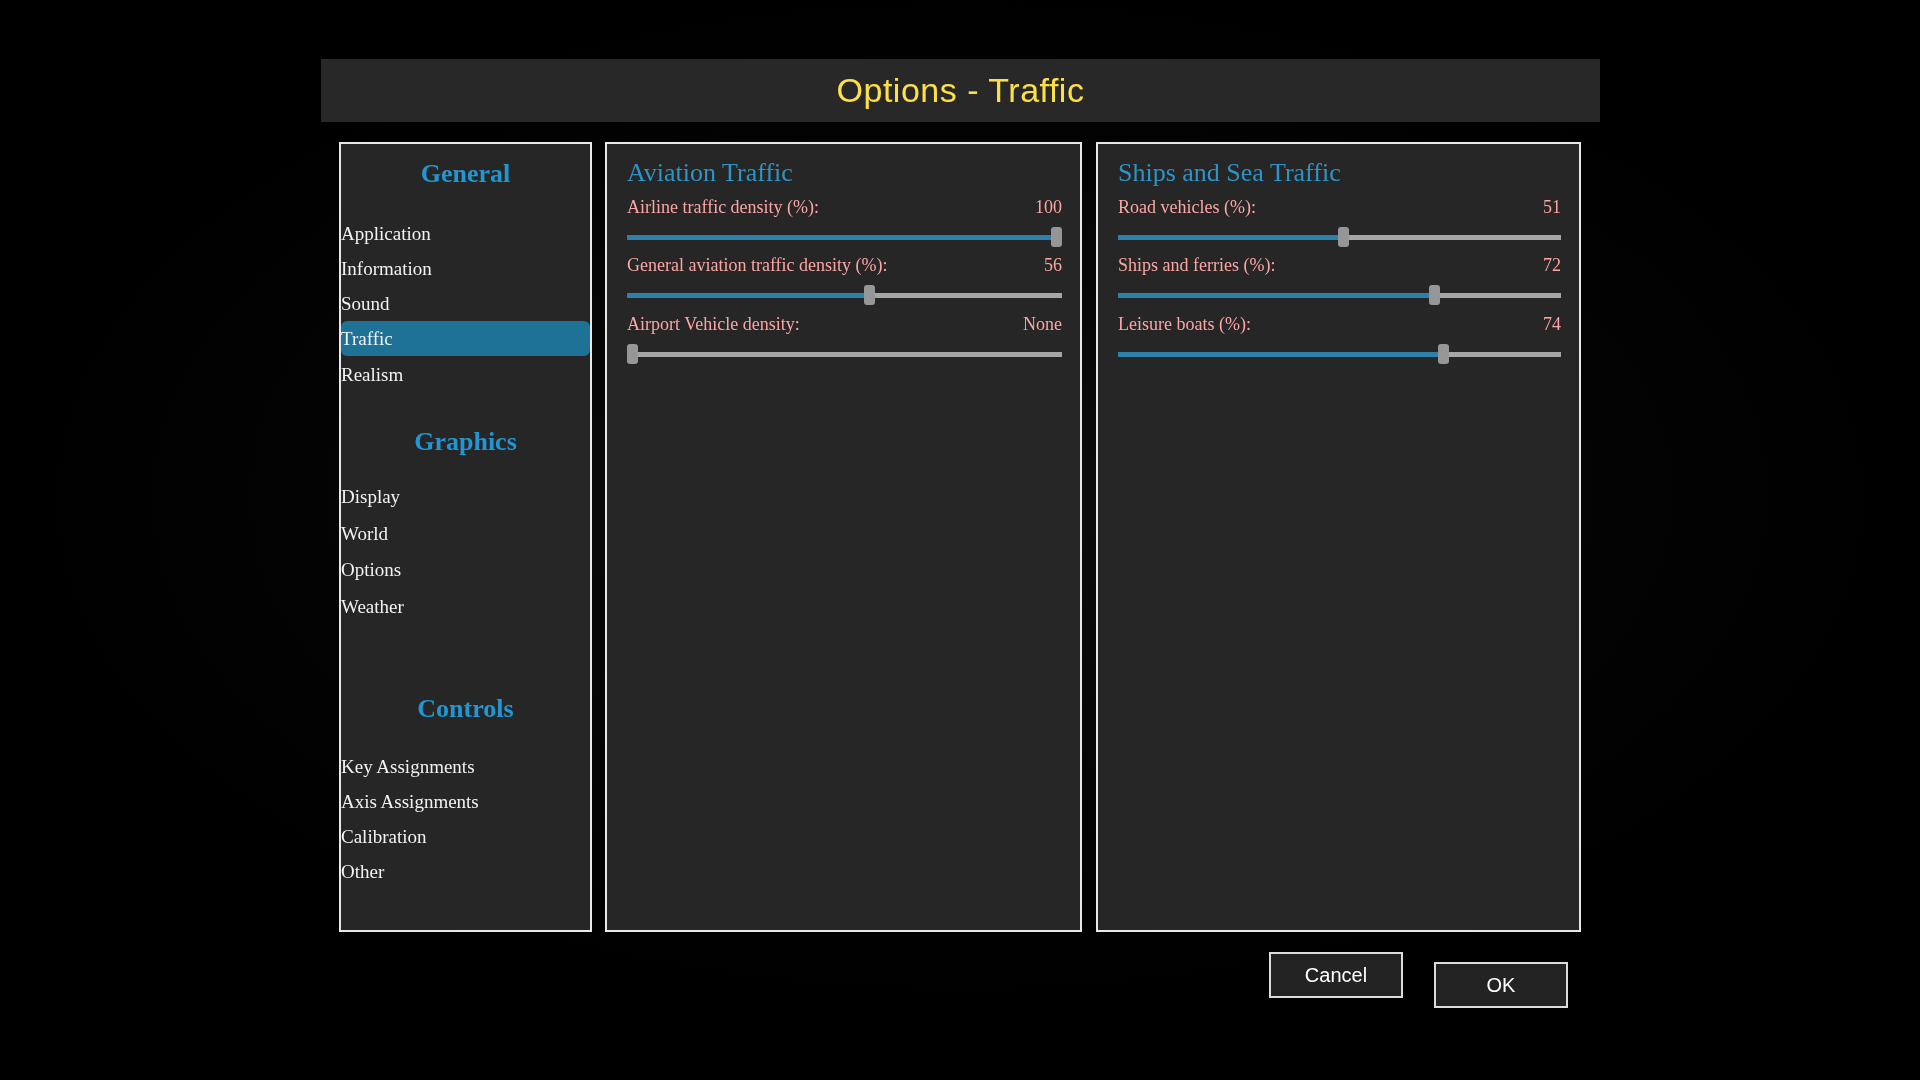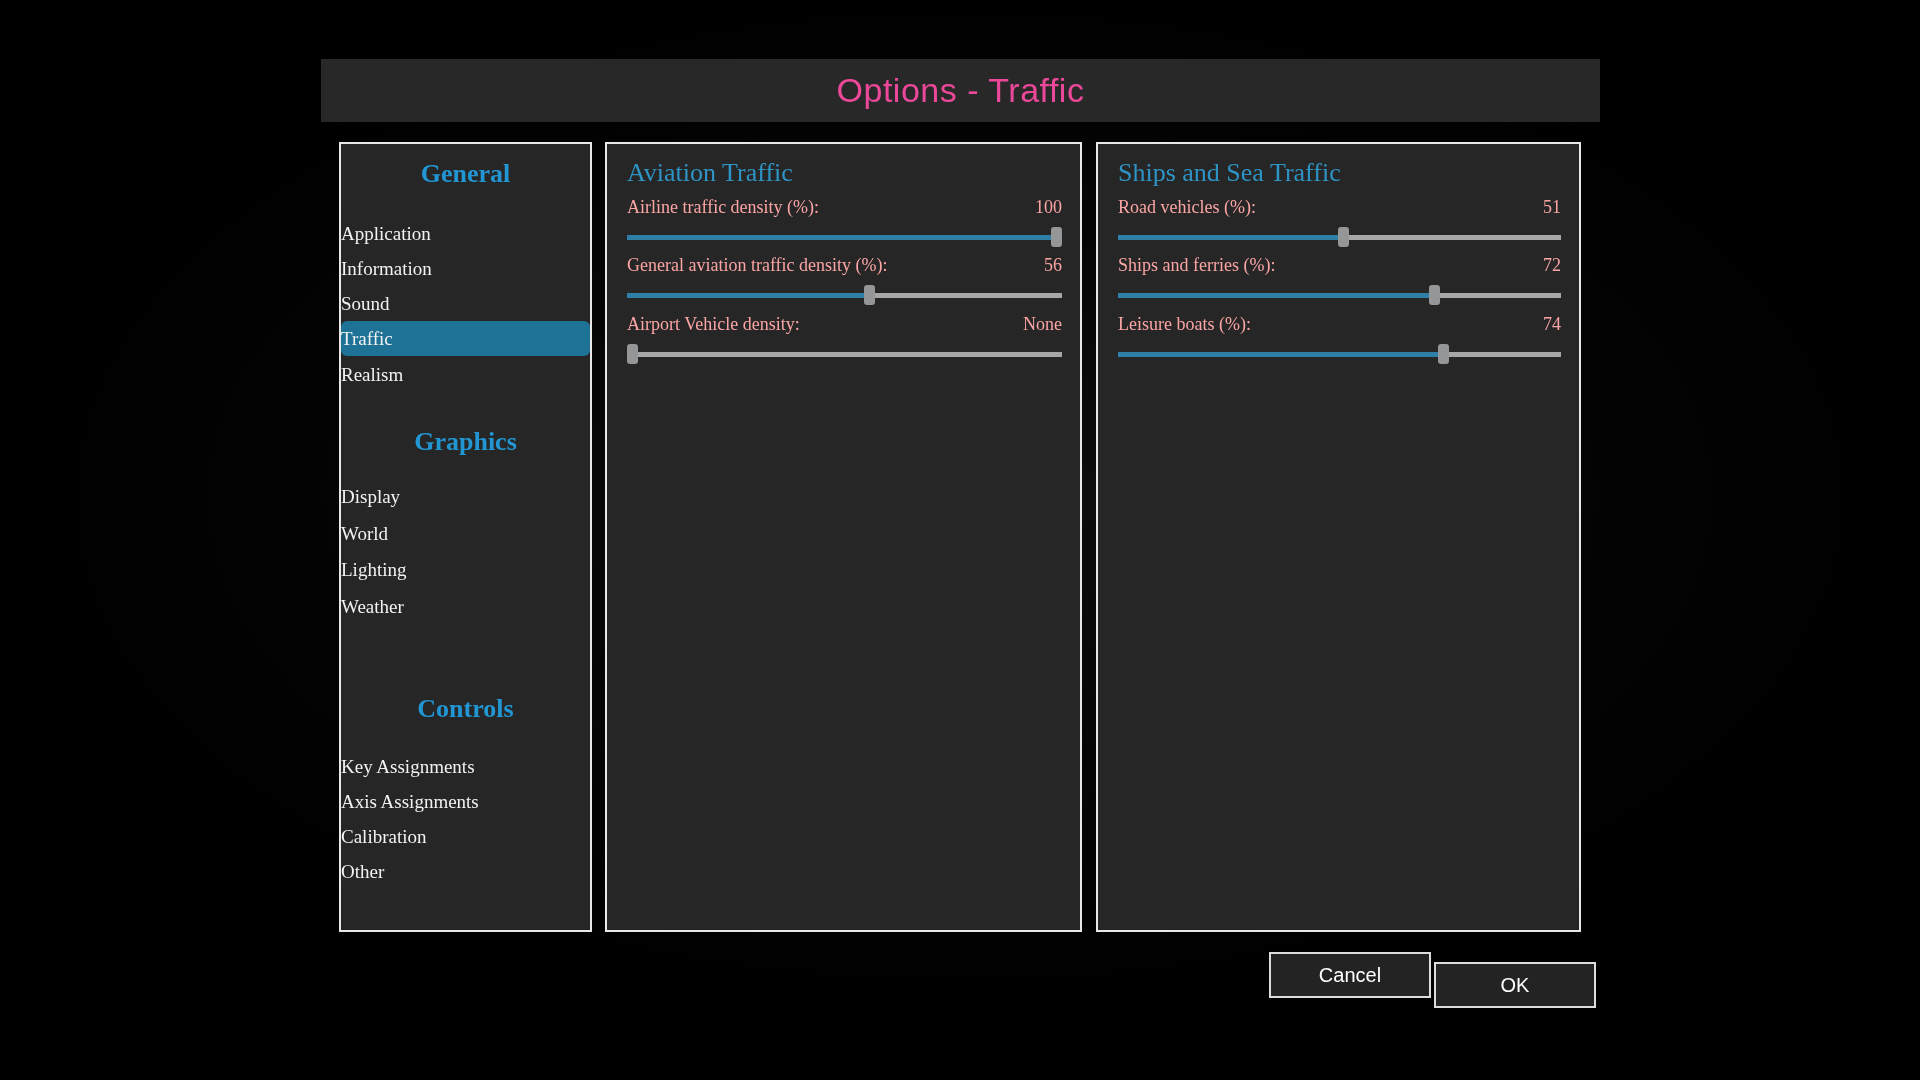--- a/index.html
+++ b/index.html
@@ -9,21 +9,21 @@
       radial-gradient(ellipse 950px 520px at 50% 46%, #0e0e0e 0%, #030303 70%, #000 100%);
     font-family:"Liberation Sans","DejaVu Sans",sans-serif;
     color:#f0f0f0;
   }
   
   .titlebar{
     position:absolute;left:321px;top:59px;width:1279px;height:63px;
     background:#282828;display:flex;align-items:center;justify-content:center;
   }
   .titlebar .title{
-    font-size:34px;font-weight:300;color:#ec4899;letter-spacing:0.5px;
+    font-size:34px;font-weight:300;color:#fde047;letter-spacing:0.5px;
   }
   
   .panel{
     position:absolute;top:142px;height:790px;background:#262626;
     border:2px solid #e8e8e8;box-sizing:border-box;font-family:Liberation Serif, serif;
   }
   .panel.sidebar{left:339px;width:253px;}
   .panel.mid{left:605px;width:477px;}
   .panel.rightp{left:1096px;width:485px;}
 
@@ -56,21 +56,21 @@
   }
   .slider .fill{
     position:absolute;left:0;top:8px;height:5px;background:#2f80a9;
   }
   .slider .thumb{
     position:absolute;top:0;width:11px;height:20px;background:#949698;
     border-radius:3px;
   }
   
   .btn{
-    position:absolute;top:952px;width:162px;height:46px;background:#232323;
+    position:absolute;top:952px;width:134px;height:46px;background:#232323;
     border:2px solid #dcdcdc;box-sizing:border-box;color:#fff;font-size:20px;
     display:flex;align-items:center;justify-content:center;cursor:pointer;
     font-family:"Liberation Sans","DejaVu Sans",sans-serif;
   }
   .btn.cancel{left:1269px;}
   .btn.ok{left:1434px;margin-top:10px;}
 </style>
 </head>
 <body>
 
@@ -84,21 +84,21 @@
     <div class="side-heading" style="top:12px">General</div>
     <div class="side-item" style="top:72px">Application</div>
     <div class="side-item" style="top:107px">Information</div>
     <div class="side-item" style="top:142px">Sound</div>
     <div class="side-item selected" style="top:177px">Traffic</div>
     <div class="side-item" style="top:213px">Realism</div>
 
     <div class="side-heading" style="top:280px">Graphics</div>
     <div class="side-item" style="top:335px">Display</div>
     <div class="side-item" style="top:372px">World</div>
-    <div class="side-item" style="top:408px">Lighting</div>
+    <div class="side-item" style="top:408px">Options</div>
     <div class="side-item" style="top:445px">Weather</div>
 
     <div class="side-heading" style="top:547px">Controls</div>
     <div class="side-item" style="top:605px">Key Assignments</div>
     <div class="side-item" style="top:640px">Axis Assignments</div>
     <div class="side-item" style="top:675px">Calibration</div>
     <div class="side-item" style="top:710px">Other</div>
   </div>
 
   <div class="panel mid">

